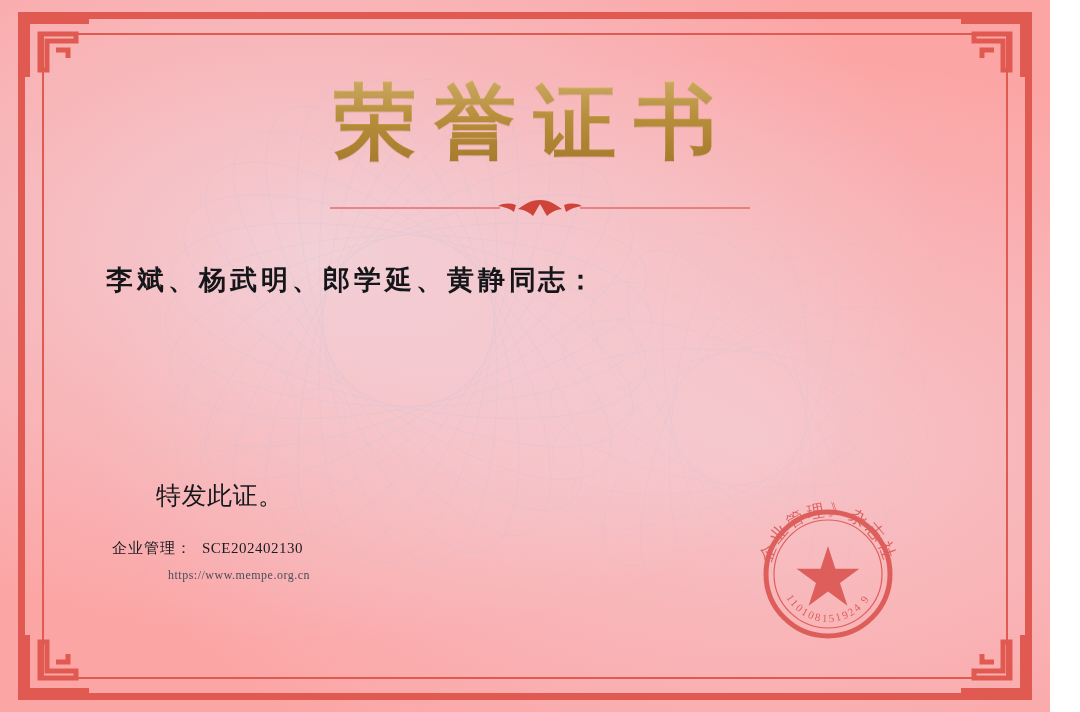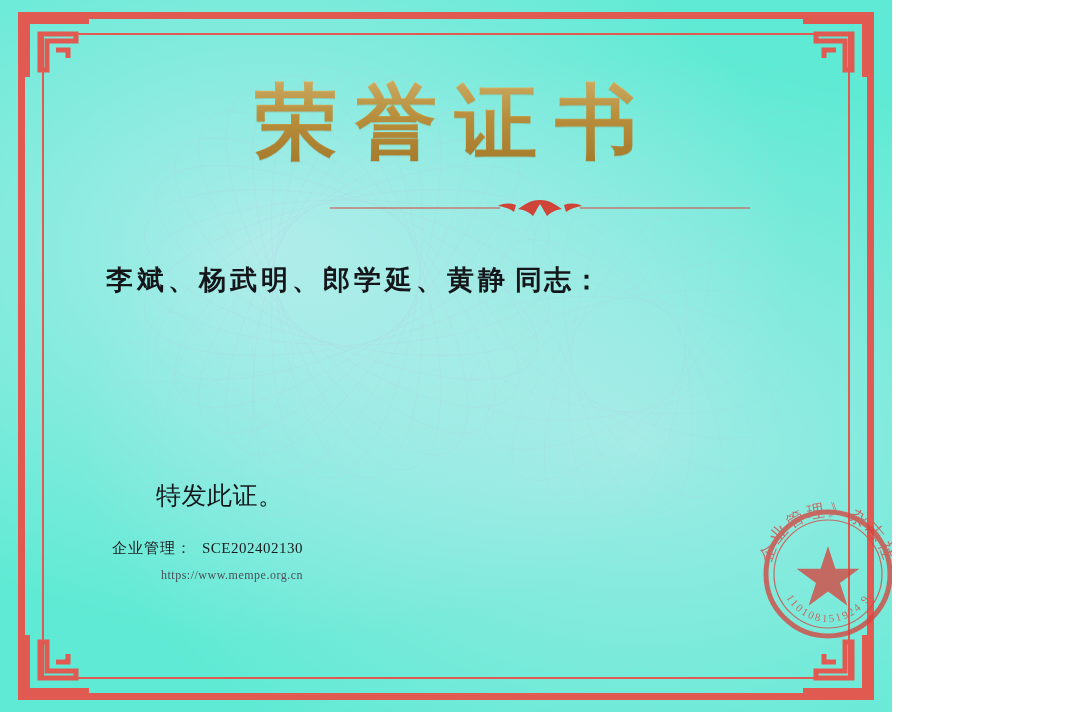--- a/index.html
+++ b/index.html
@@ -2,25 +2,26 @@
 <html lang="zh"><head>
 <meta charset="utf-8">
 <style>
   html, body {
     margin: 0;
     padding: 0;
     background: #ffffff;
   }
   #page {
     position: relative;
-    width: 892px;
+    width: 1035px;
     height: 712px;
-    background: #5eead4;
+    background: #fca5a5;
     overflow: hidden;
     font-family: "Liberation Serif", "DejaVu Serif", serif;
+    padding-left: 15px;
   }
 
   
   .guilloche {
     position: absolute;
     inset: 0;
     opacity: 0.30;
     pointer-events: none;
   }
   .paper-tint {
@@ -87,21 +88,21 @@
     position: absolute;
     top: 262px;
     left: 106px;
     font-size: 27px;
     font-weight: 700;
     color: #14161a;
     letter-spacing: 2px;
     font-family: "DejaVu Serif", "Liberation Serif", serif;
   }
   .salutation .names { letter-spacing: 4px; }
-  .salutation .suffix { font-weight: 700; margin-left: 6px; }
+  .salutation .suffix { font-weight: 700; }
 
   .para {
     position: absolute;
     left: 106px;
     right: 100px;
     font-size: 25px;
     line-height: 56px;
     color: #14161a;
     text-align: justify;
     text-indent: 50px;
@@ -120,23 +121,22 @@
     color: #1a1c20;
     letter-spacing: 0.5px;
   }
   .footer-left .row { white-space: nowrap; }
   .footer-left .label { letter-spacing: 1px; }
   .footer-left .value { margin-left: 10px; text-align: center; }
   .footer-left .url {
     font-family: "Liberation Serif", serif;
     font-size: 12px;
     color: #4a4e58;
-    margin-left: 36px;
+    margin-left: 56px;
     margin-top: 2px;
-    text-align: right;
   }
 
   
   .footer-right {
     position: absolute;
     right: 96px;
     top: 540px;
     text-align: left;
     font-size: 23px;
     line-height: 36px;

